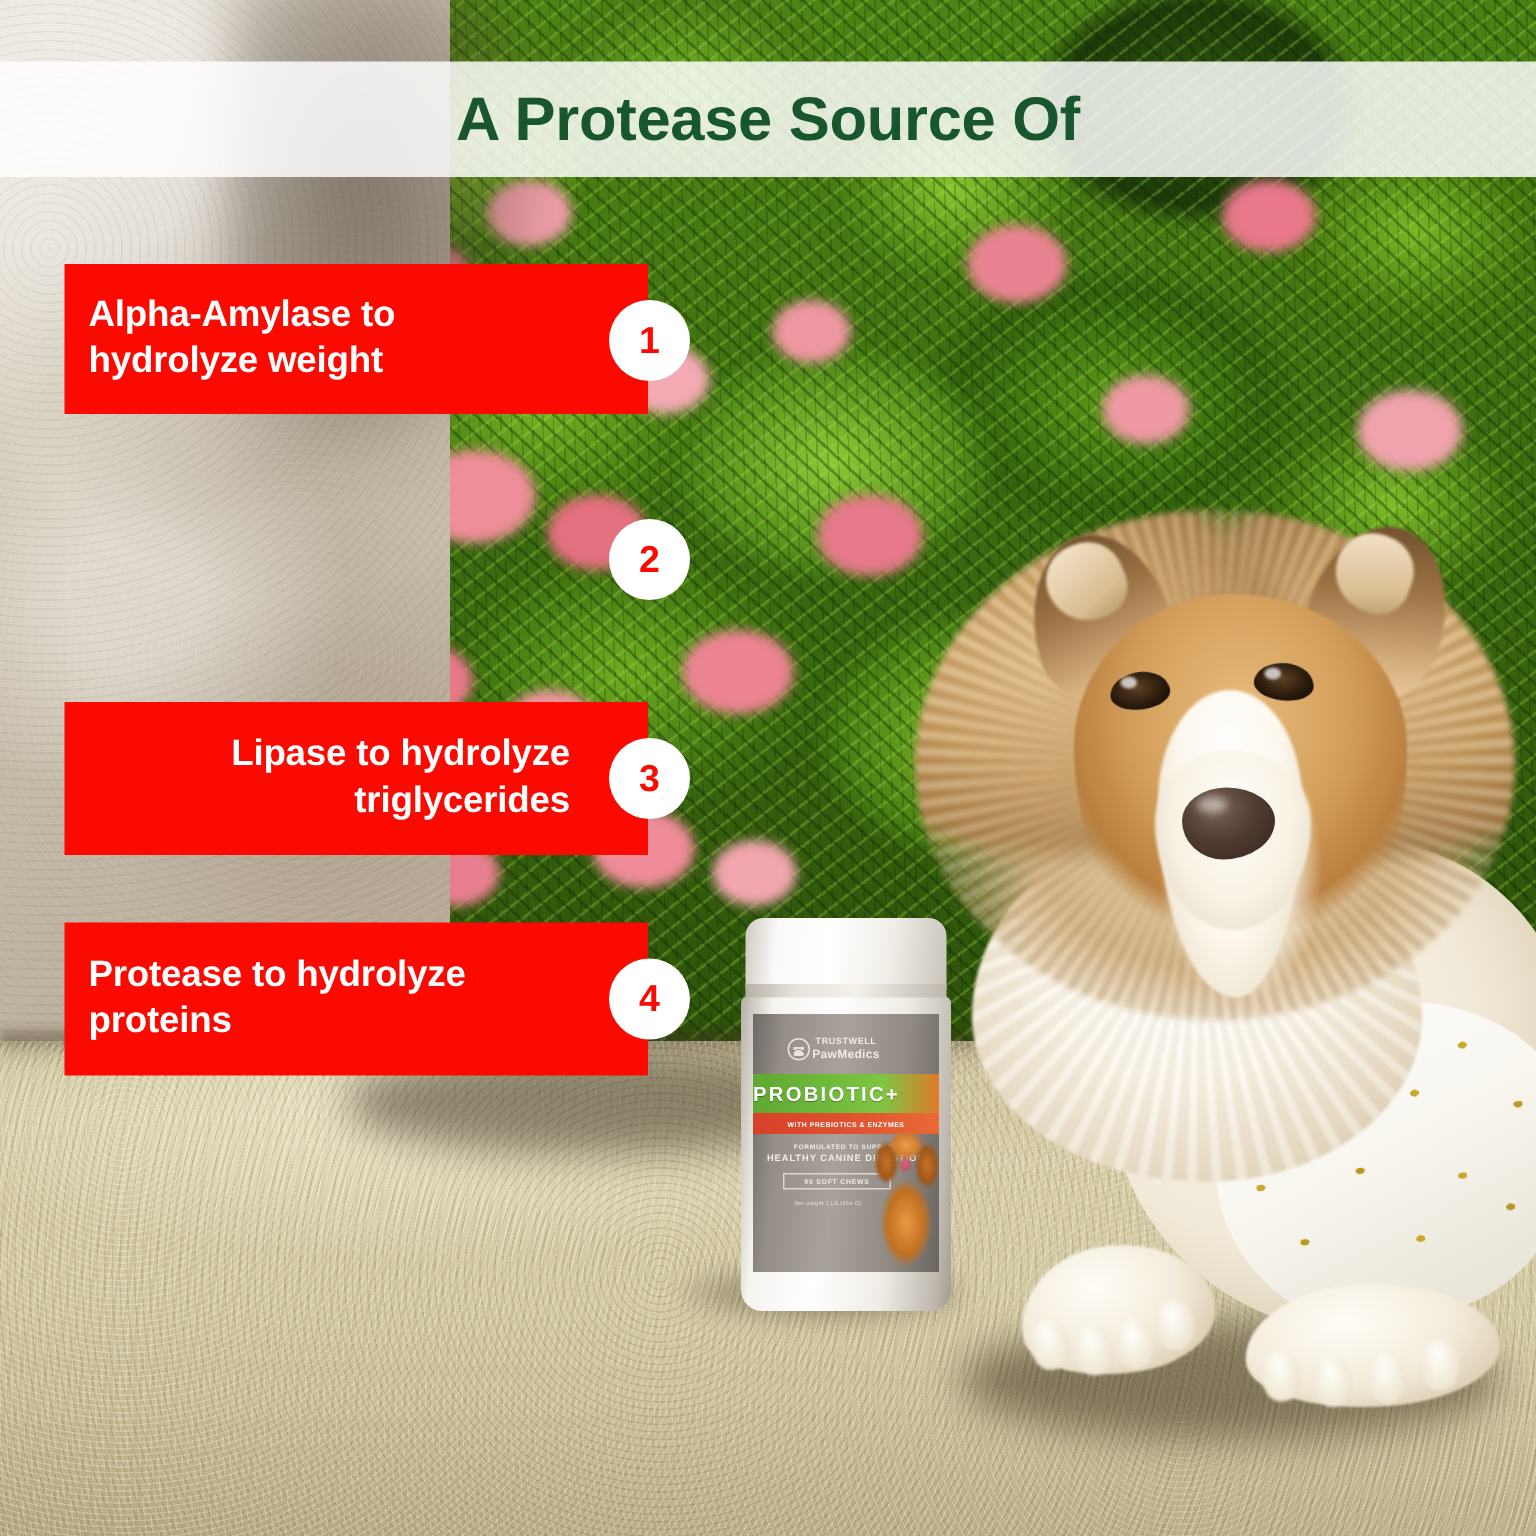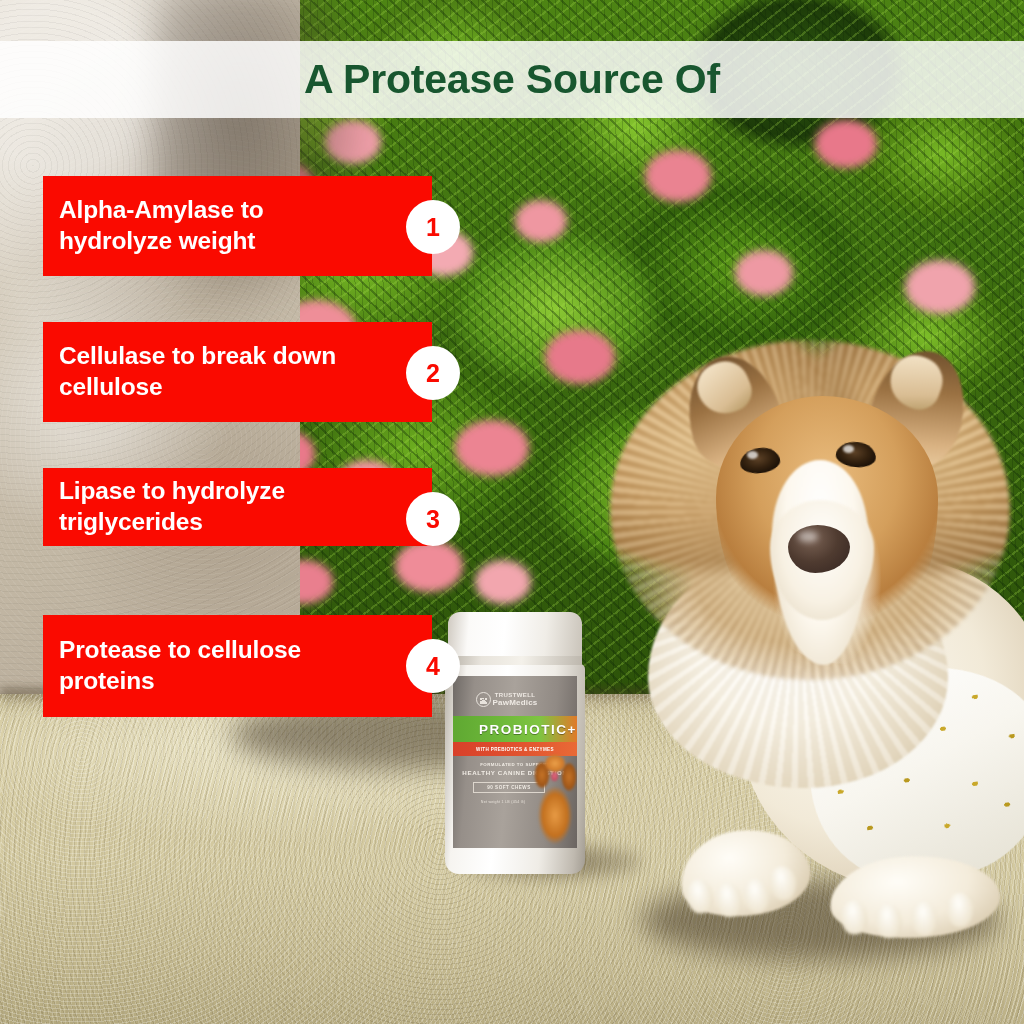--- a/index.html
+++ b/index.html
@@ -254,21 +254,21 @@
   }
   .paw.front { left: 60px; top: 520px; width: 130px; height: 86px; border-radius: 46% 54% 44% 56% / 60% 58% 42% 40%; transform: rotate(-9deg); }
   .paw.back  { left: 210px; top: 546px; width: 170px; height: 82px; border-radius: 44% 56% 46% 54% / 56% 56% 44% 44%; transform: rotate(-4deg); }
   .toe {
     position: absolute; width: 26px; height: 34px;
     background: radial-gradient(ellipse at 45% 30%, #fffefa 0%, #efe6d2 70%, #cdbd9e 100%);
     border-radius: 50% 50% 46% 46%; filter: blur(.8px);
   }
 
   
-  .jar { position: absolute; left: 445px; top: 612px; width: 140px; height: 316px; }
+  .jar { position: absolute; left: 494px; top: 612px; width: 140px; height: 316px; }
   .jar-lid {
     position: absolute; left: 3px; top: 0; width: 134px; height: 52px;
     background: linear-gradient(95deg, #cfc9c0 0%, #fbfaf8 16%, #ffffff 42%, #f0ede7 72%, #c9c3b9 100%);
     border-radius: 12px 12px 6px 6px;
   }
   .jar-lid-line {
     position: absolute; left: 3px; top: 44px; width: 134px; height: 9px;
     background: linear-gradient(95deg, #b5afa5 0%, #e8e4dc 25%, #f4f1ea 55%, #bdb7ad 100%);
   }
   .jar-body {
@@ -296,21 +296,21 @@
     content: ""; position: absolute; left: 3.4px; top: 4.6px; width: 8px; height: 6px;
     background:
       radial-gradient(circle 1.3px at 10% 12%, #e8e3dc 0 99%, transparent 100%),
       radial-gradient(circle 1.3px at 40% 4%, #e8e3dc 0 99%, transparent 100%),
       radial-gradient(circle 1.3px at 72% 14%, #e8e3dc 0 99%, transparent 100%),
       radial-gradient(ellipse 3.4px 2.6px at 42% 78%, #e8e3dc 0 99%, transparent 100%);
   }
   .lbl-green {
     position: absolute; left: 0; right: 0; top: 40px; height: 26px;
     background: linear-gradient(90deg, #5fa832 0%, #6fb93a 40%, #7fc442 70%, #e07a2a 100%);
-    display: flex; align-items: center; justify-content: flex-end;
+    display: flex; align-items: center; justify-content: flex-start;
   }
   .lbl-green span {
     color: #fff; font-size: 13.5px; font-weight: 800; letter-spacing: 1.5px;
     text-shadow: 0 .5px .6px rgba(0,0,0,.35);
   }
   .lbl-red {
     position: absolute; left: 0; right: 0; top: 66px; height: 14px;
     background: linear-gradient(90deg, #d8402a 0%, #e0512f 50%, #e96a36 100%);
     display: flex; align-items: center; justify-content: center;
   }
@@ -379,21 +379,21 @@
   }
   .badge {
     position: absolute; left: 406px; width: 54px; height: 54px;
     background: #ffffff; border-radius: 50%;
     display: flex; align-items: center; justify-content: center;
     color: #fa0a00; font-size: 25px; font-weight: 800;
   }
 
   .c1 { top: 176px; height: 100px; }
   .c2 { top: 322px; height: 100px; }
-  .c3 { top: 468px; height: 78px; }
+  .c3 { top: 468px; height: 102px; text-align: right; }
   .c4 { top: 615px; height: 102px; }
   .b1 { top: 200px; }
   .b2 { top: 346px; }
   .b3 { top: 492px; }
   .b4 { top: 639px; }
 </style>
 </head>
 <body>
 
 <div class="stage">
@@ -516,28 +516,25 @@
 
   <div class="header-band">
     <div class="header-title">A Protease Source Of</div>
   </div>
 
   <div class="callout c1">
     <div class="callout-text">Alpha-Amylase to hydrolyze weight</div>
   </div>
   <div class="badge b1">1</div>
 
-  <div class="callout c2">
-    <div class="callout-text">Cellulase to break down cellulose</div>
-  </div>
   <div class="badge b2">2</div>
 
   <div class="callout c3">
     <div class="callout-text">Lipase to hydrolyze triglycerides</div>
   </div>
   <div class="badge b3">3</div>
 
   <div class="callout c4">
-    <div class="callout-text">Protease to cellulose proteins</div>
+    <div class="callout-text">Protease to hydrolyze proteins</div>
   </div>
   <div class="badge b4">4</div>
 
 </div>
 
 </body></html>

